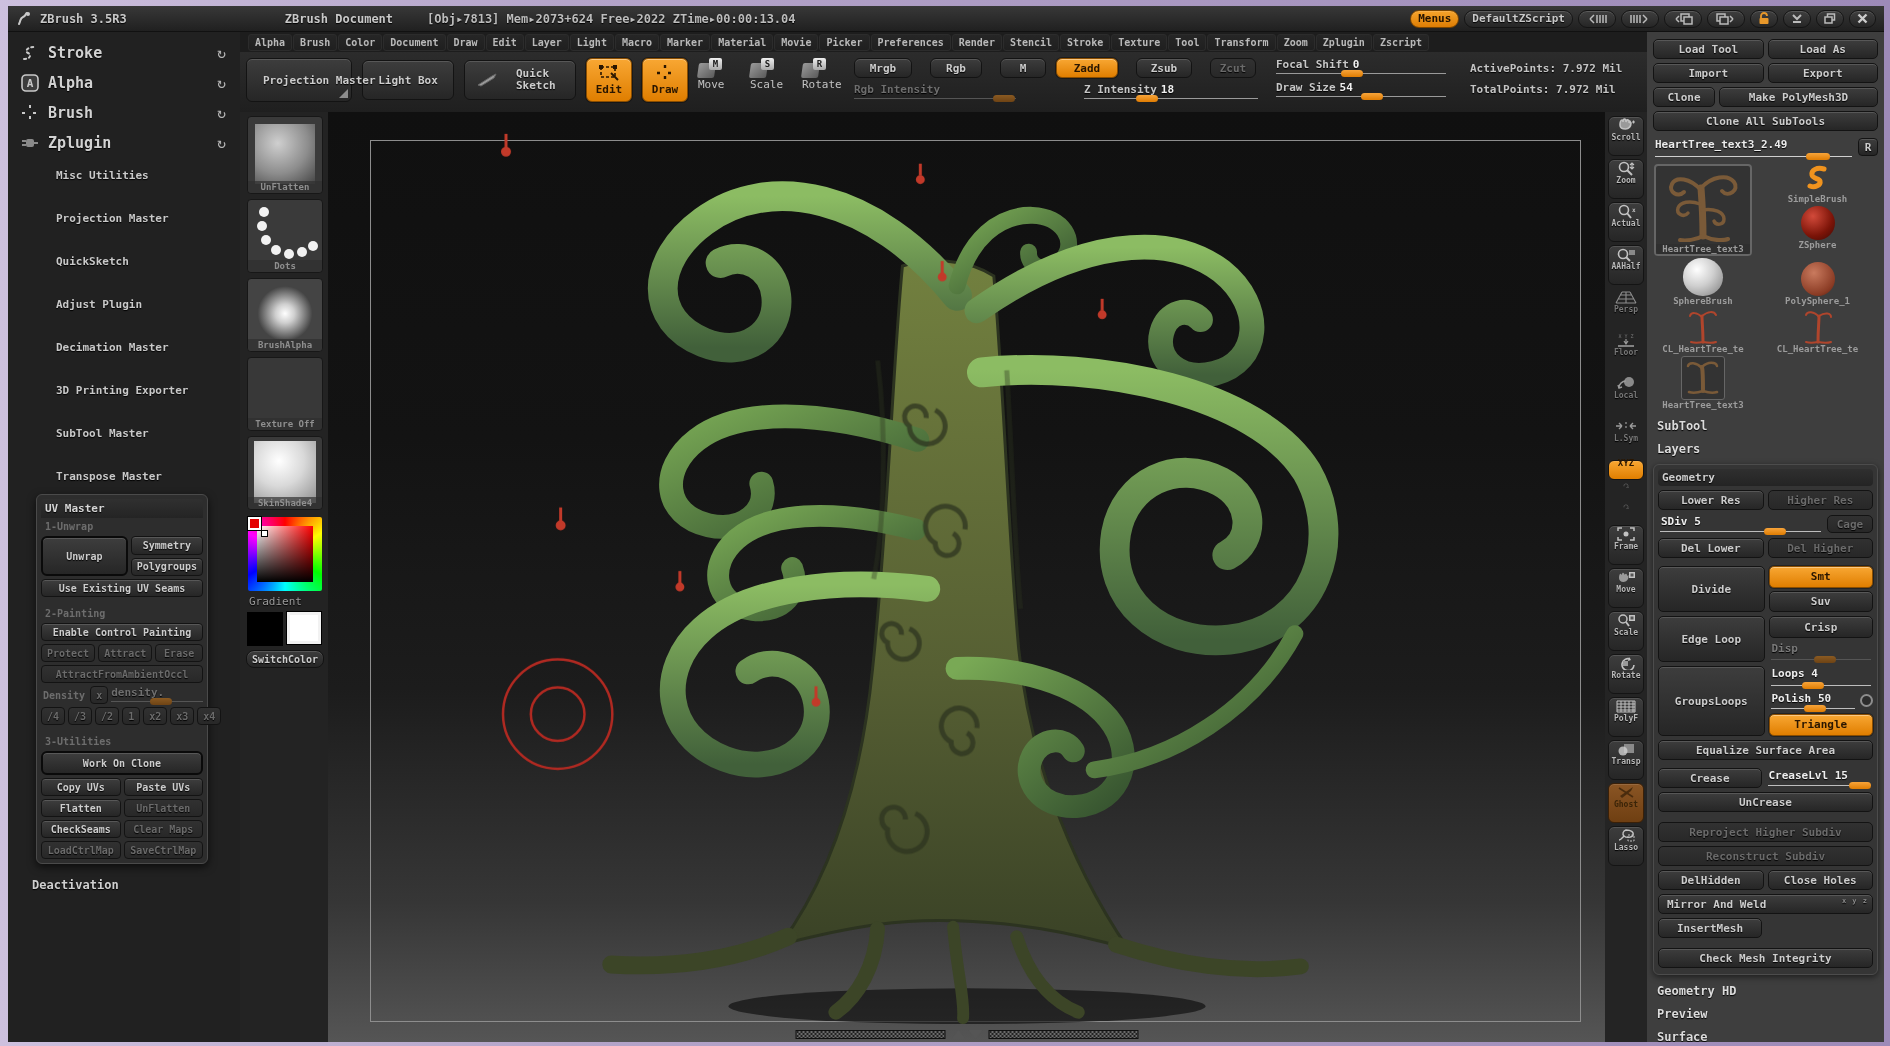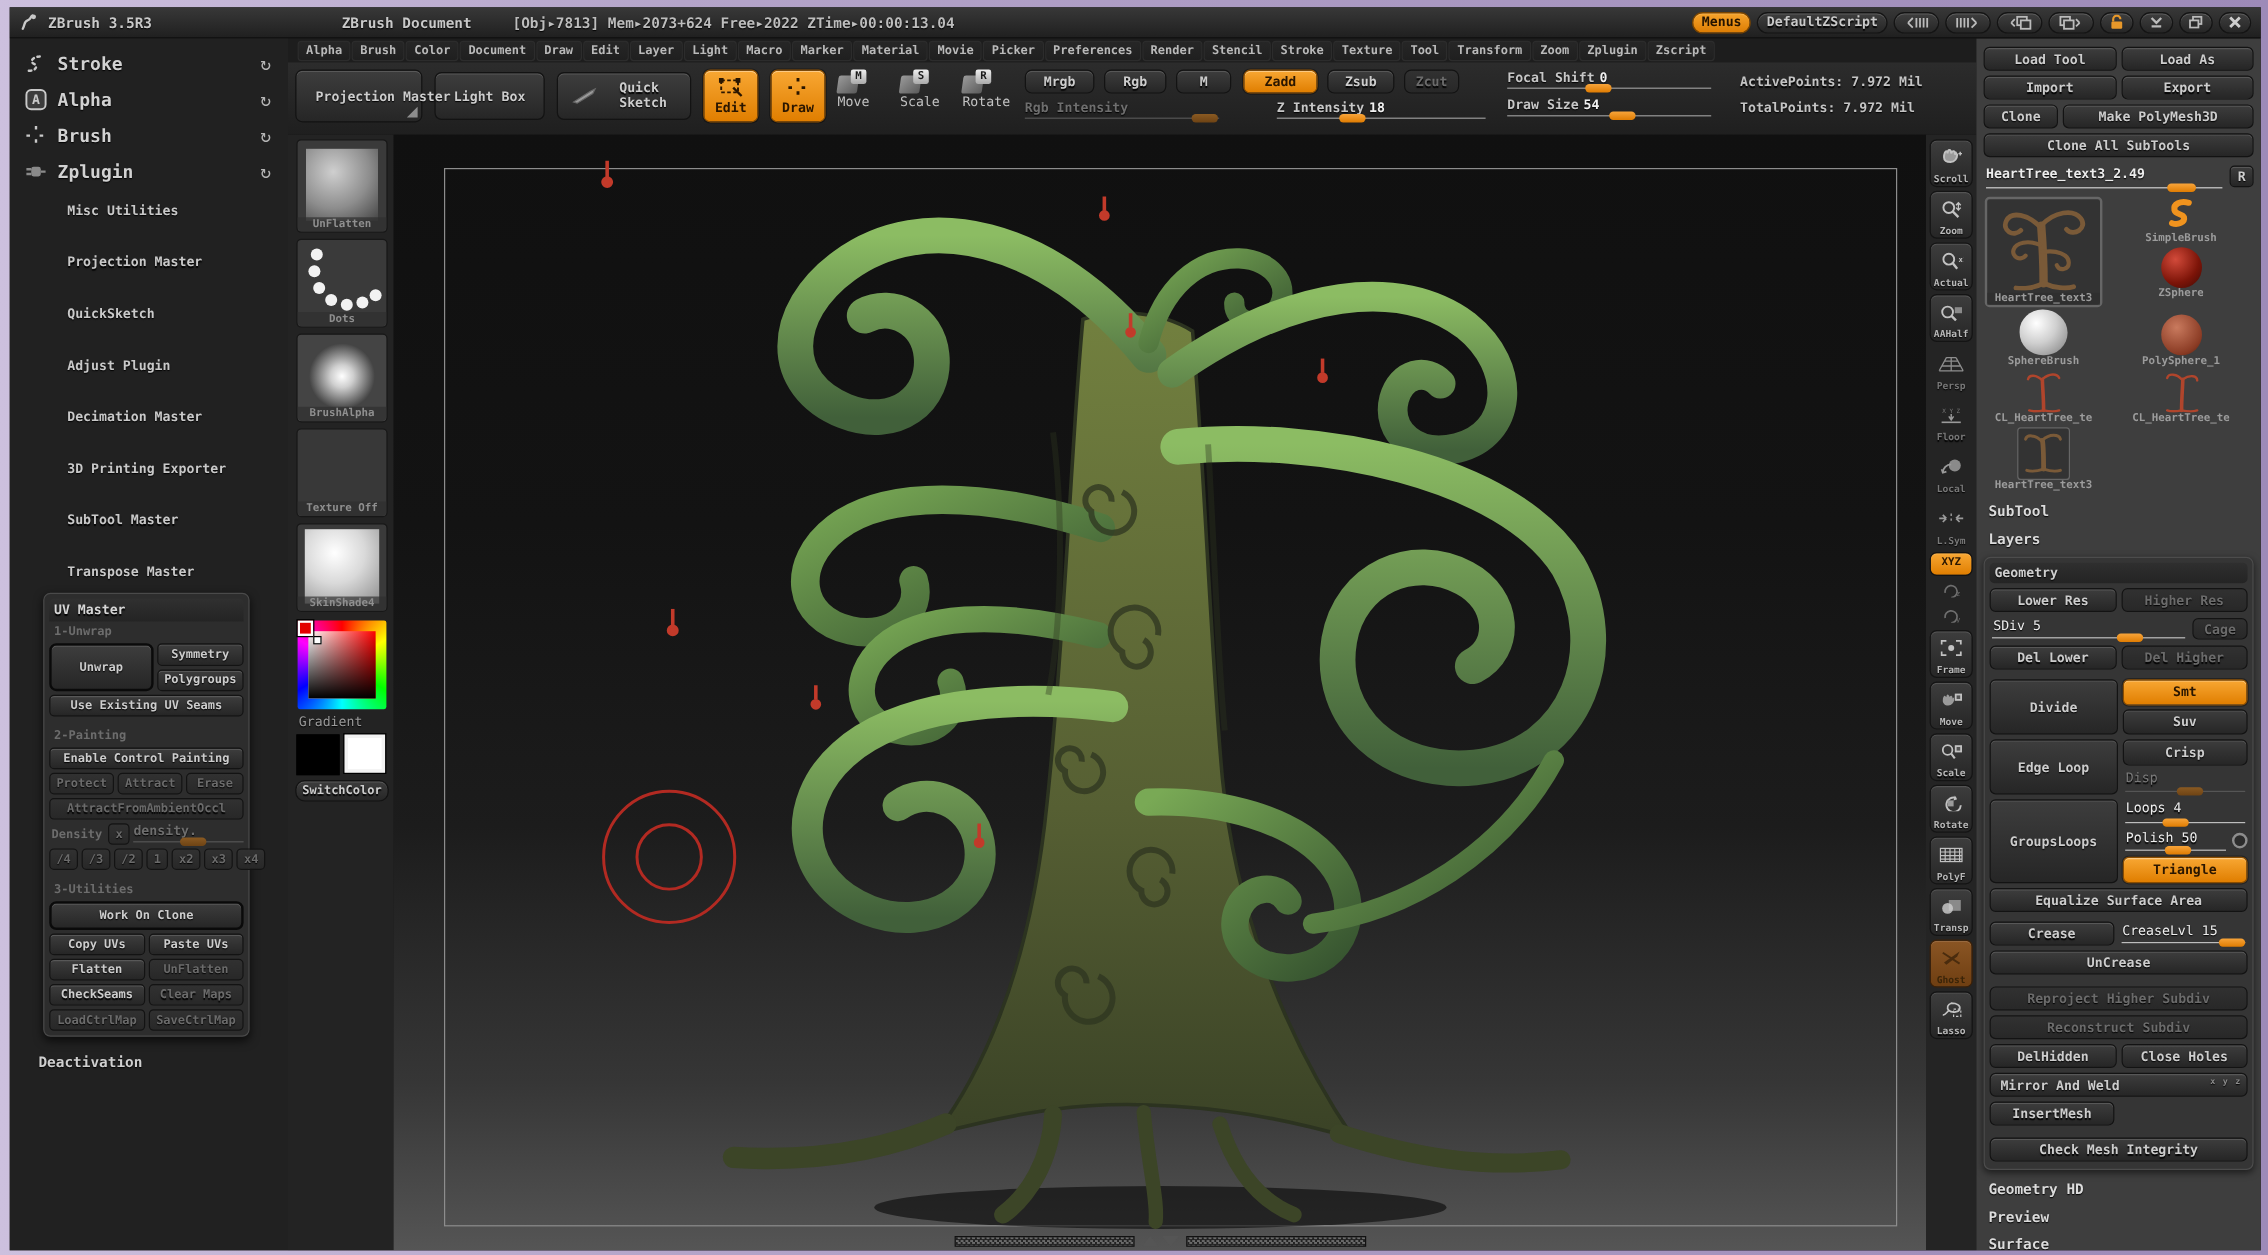--- a/index.html
+++ b/index.html
@@ -43,21 +43,21 @@
   .proj-master{width:106px;flex-direction:column;line-height:13px;position:relative}
   .corner{position:absolute;right:3px;bottom:3px;width:0;height:0;border-left:9px solid transparent;border-bottom:9px solid #8d8d8d}
   .lightbox{width:92px;height:40px;margin-top:2px}
   .quicksketch{width:112px;height:40px;margin-top:2px;gap:18px;line-height:12px}
   .ed{width:46px;height:44px;flex-direction:column;gap:2px;font-size:11px}
   .msr{width:42px;height:46px;flex-direction:column;background:none;border:none;box-shadow:none;gap:1px;font-size:11px;color:#c2c2c2}
   .msr .cube{width:24px;height:20px;position:relative}
   .msr .cube .base{position:absolute;left:0;bottom:0;width:17px;height:15px;background:linear-gradient(135deg,#9a9a9a,#5a5a5a);border-radius:2px;transform:skewX(-8deg)}
   .msr .cube .badge{position:absolute;right:0;top:0;width:13px;height:12px;background:linear-gradient(#efefef,#a9a9a9);color:#1c1c1c;font-size:9px;font-weight:bold;display:flex;align-items:center;justify-content:center;border-radius:2px}
   .cluster{display:flex;flex-direction:column;gap:5px}
-  .cluster .r{display:flex;gap:8px;align-items:flex-start}
+  .cluster .r{display:flex;gap:18px;align-items:flex-start}
   .sm{height:20px;padding:0 10px}
   .slider{position:relative;height:18px;display:flex;align-items:flex-start;gap:4px;font-size:11px;font-weight:bold;color:#c7c7c7;text-shadow:0 1px 1px #000}
   .slider .val{color:#f1f1f1}
   .slider .track{position:absolute;left:0;right:0;bottom:2px;height:1px;background:#9a9a9a}
   .slider .handle{position:absolute;bottom:-1px;width:22px;height:7px;border-radius:4px;background:linear-gradient(#f7a43a,#df7c02)}
   .slider.dis{color:#6e6e6e}.slider.dis .track{background:#555}.slider.dis .handle{background:linear-gradient(#8a5a22,#6e4314)}
   .points{font-size:11px;font-weight:bold;color:#c4c4c4;text-shadow:0 1px 1px #000;display:flex;flex-direction:column;gap:8px;padding-top:4px}
   
   .content{flex:1;display:flex;overflow:hidden}
   .palette{flex:0 0 88px;background:#232323;padding:4px 3px 0 5px;display:flex;flex-direction:column;align-items:center;overflow:hidden}
@@ -85,21 +85,21 @@
   .canvas svg.scene{position:absolute;inset:0}
   .divider{position:absolute;bottom:3px;left:50%;transform:translateX(-50%);display:flex;align-items:center;gap:6px}
   .checker{width:150px;height:9px;background:repeating-conic-gradient(#6a6a6a 0 25%,#222 0 50%) 0 0/4px 4px;border:1px solid #111}
   .arrows{display:flex;gap:3px}
   .tri-u{width:0;height:0;border-left:7px solid transparent;border-right:7px solid transparent;border-bottom:9px solid #555}
   .tri-d{width:0;height:0;border-left:7px solid transparent;border-right:7px solid transparent;border-top:9px solid #555}
   
   .minibar{flex:0 0 42px;background:#242424;display:flex;flex-direction:column;align-items:center;padding-top:4px;gap:3px;overflow:hidden}
   .mini{width:36px;height:40px;border-radius:6px;background:linear-gradient(#3d3d3d,#262626);border:1px solid #141414;
     box-shadow:inset 0 1px 0 rgba(255,255,255,.12);display:flex;flex-direction:column;align-items:center;justify-content:flex-end;
-    padding-bottom:1px;cursor:pointer;flex:0 0 auto}
+    padding-bottom:13px;cursor:pointer;flex:0 0 auto}
   .mini .ml{font-size:8px;font-weight:bold;color:#b9b9b9;text-shadow:0 1px 1px #000;line-height:9px}
   .mini svg{display:block;margin:auto}
   .mini.dim{background:none;border-color:transparent;box-shadow:none}
   .mini.dim .ml{color:#787878}
   .mini.xyzbtn{height:20px;background:linear-gradient(#f8a733,#e07e00);justify-content:center}
   .mini.xyzbtn .ml{color:#2a1600;text-shadow:none;font-size:9px}
   .mini.tiny{height:18px;background:none;border:none;box-shadow:none}
   .mini.ghost{background:linear-gradient(#8a5524,#6f3f12);border-color:#3a2008}
   .mini.ghost .ml{color:#3a2408;text-shadow:none}
   
@@ -126,21 +126,21 @@
   .bigthumb{width:98px;height:92px;border:2px solid #666;border-radius:4px;background:#333;position:relative;cursor:pointer}
   .tlab{font-size:9px;font-weight:bold;color:#9c9c9c;text-align:center;white-space:nowrap;overflow:hidden}
   .tcell{display:flex;flex-direction:column;align-items:center;justify-content:flex-end;cursor:pointer}
   .sphere{border-radius:50%}
   .zsphere{width:34px;height:34px;background:radial-gradient(circle at 35% 30%,#d24a3a,#7c1408 60%,#3c0a04)}
   .polysphere{width:34px;height:34px;background:radial-gradient(circle at 38% 32%,#c97a5e,#8a3b24 70%,#4a1c0e)}
   .spherebrush{width:40px;height:38px;background:radial-gradient(circle at 35% 30%,#fff,#cfcfcf 45%,#8a8a8a 90%);border-radius:48% 52% 50% 50%}
   .sec-h{font-size:12px;font-weight:bold;color:#dcdcdc;text-shadow:0 1px 1px #000;padding:9px 4px 0;cursor:pointer}
   .geo{margin-top:8px;background:#353535;border:1px solid #4c4c4c;border-radius:6px;padding:4px;box-shadow:0 2px 6px #0008}
   .geo-h{font-size:11px;font-weight:bold;color:#cfcfcf;text-shadow:0 1px 1px #000;padding:2px 4px;background:linear-gradient(#2f2f2f,#242424);border-radius:4px;cursor:pointer}
-  .gslider{position:relative;flex:1;height:20px;font-size:11px;font-weight:normal;color:#efefef;text-shadow:0 1px 1px #000;padding:1px 3px 0;cursor:pointer}
+  .gslider{position:relative;flex:1;height:20px;font-size:11px;font-weight:bold;color:#efefef;text-shadow:0 1px 1px #000;padding:1px 3px 0;cursor:pointer}
   .gslider .track{position:absolute;left:2px;right:2px;bottom:2px;height:1px;background:#bdbdbd}
   .gslider .handle{position:absolute;bottom:-1px;width:22px;height:7px;border-radius:4px;background:linear-gradient(#f7a43a,#df7c02)}
   .gslider.dis{color:#7a7a7a}.gslider.dis .track{background:#555}.gslider.dis .handle{background:linear-gradient(#8a5a22,#6e4314)}
   .bigv{flex-direction:column;font-size:11px}
   .stack{display:flex;flex-direction:column;gap:3px;flex:1}
   .toggle{width:13px;height:13px;border-radius:50%;border:2px solid #8d8d8d;background:#2c2c2c;align-self:center}
   .xyztag{font-size:7px;color:#8d8d8d;position:absolute;right:4px;top:2px;letter-spacing:1px}
 </style>
 </head>
 <body>

